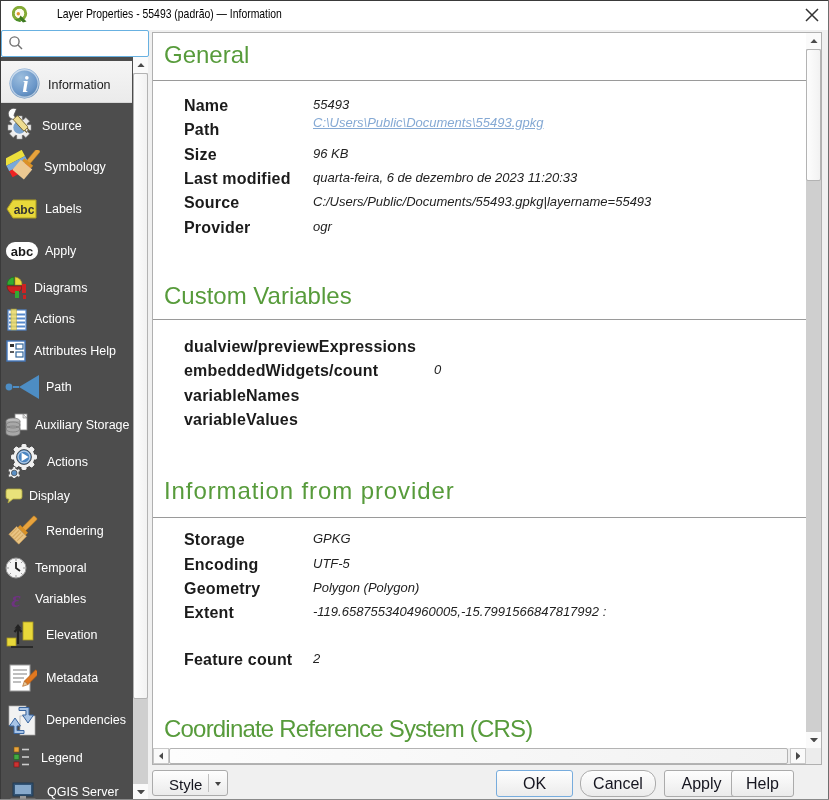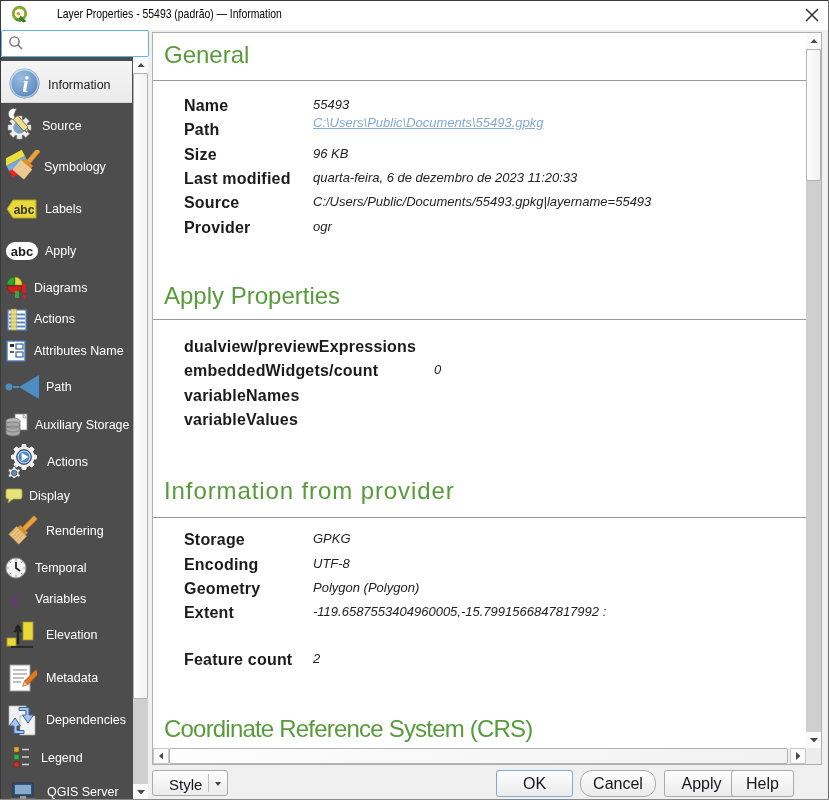--- a/index.html
+++ b/index.html
@@ -150,21 +150,21 @@
 </svg>
 <div class="rowlabel" style="left:34px;top:312px">Actions</div>
 
 <svg class="abs" width="20" height="22" style="left:6px;top:340px" viewBox="0 0 20 22">
  <rect x="1" y="1" width="18" height="20" fill="#fff" stroke="#4477bb" stroke-width="1.4"></rect>
  <rect x="4" y="4" width="4" height="3" fill="#333"></rect>
  <rect x="10" y="4" width="7" height="5" fill="none" stroke="#336699" stroke-width="1.2"></rect>
  <path d="M4 12 h4" stroke="#333" stroke-width="1.6"></path>
  <rect x="10" y="12" width="7" height="5" fill="none" stroke="#336699" stroke-width="1.2"></rect>
 </svg>
-<div class="rowlabel" style="left:34px;top:344px">Attributes Name</div>
+<div class="rowlabel" style="left:34px;top:344px">Attributes Help</div>
 
 <svg class="abs" width="38" height="30" style="left:5px;top:372px" viewBox="0 0 38 30">
  <circle cx="4" cy="15" r="3.4" fill="#4d8dc4"></circle>
  <path d="M8 15 H14" stroke="#4d8dc4" stroke-width="2"></path>
  <path d="M14 15 L34 3 L34 27 Z" fill="#4d8dc4"></path>
 </svg>
 <div class="rowlabel" style="left:46px;top:380px">Path</div>
 
 <svg class="abs" width="24" height="26" style="left:5px;top:412px" viewBox="0 0 24 26">
  <rect x="10" y="2" width="12" height="16" fill="#fff" stroke="#888" stroke-width="0.8"></rect>
@@ -286,34 +286,34 @@
     <div class="val" style="top:82px"><a class="lnk">C:\Users\Public\Documents\55493.gpkg</a></div>
  <div class="lbl" style="top:113px">Size</div>
     <div class="val" style="top:113px">96 KB</div>
  <div class="lbl" style="top:137px">Last modified</div>
     <div class="val" style="top:137px">quarta-feira, 6 de dezembro de 2023 11:20:33</div>
  <div class="lbl" style="top:161px">Source</div>
     <div class="val" style="top:161px">C:/Users/Public/Documents/55493.gpkg|layername=55493</div>
  <div class="lbl" style="top:186px">Provider</div>
     <div class="val" style="top:186px">ogr</div>
 
- <h1 class="sec" style="top:249px">Apply Properties</h1>
+ <h1 class="sec" style="top:249px">Custom Variables</h1>
  <div class="rule" style="top:286px"></div>
  <div class="lbl" style="top:305px">dualview/previewExpressions</div>
  <div class="lbl" style="top:329px">embeddedWidgets/count</div>
     <div class="val" style="top:329px;left:281px">0</div>
  <div class="lbl" style="top:354px">variableNames</div>
  <div class="lbl" style="top:378px">variableValues</div>
 
  <h1 class="sec" style="top:444px;letter-spacing:0.9px">Information from provider</h1>
  <div class="rule" style="top:484px"></div>
  <div class="lbl" style="top:498px">Storage</div>
     <div class="val" style="top:498px">GPKG</div>
  <div class="lbl" style="top:523px">Encoding</div>
-    <div class="val" style="top:523px">UTF-8</div>
+    <div class="val" style="top:523px">UTF-5</div>
  <div class="lbl" style="top:547px">Geometry</div>
     <div class="val" style="top:547px">Polygon (Polygon)</div>
  <div class="lbl" style="top:571px">Extent</div>
     <div class="val" style="top:571px">-119.6587553404960005,-15.7991566847817992 :</div>
  <div class="lbl" style="top:618px">Feature count</div>
     <div class="val" style="top:618px">2</div>
 
  <h1 class="sec" style="top:682px;letter-spacing:-0.8px">Coordinate Reference System (CRS)</h1>
 </div>
 

